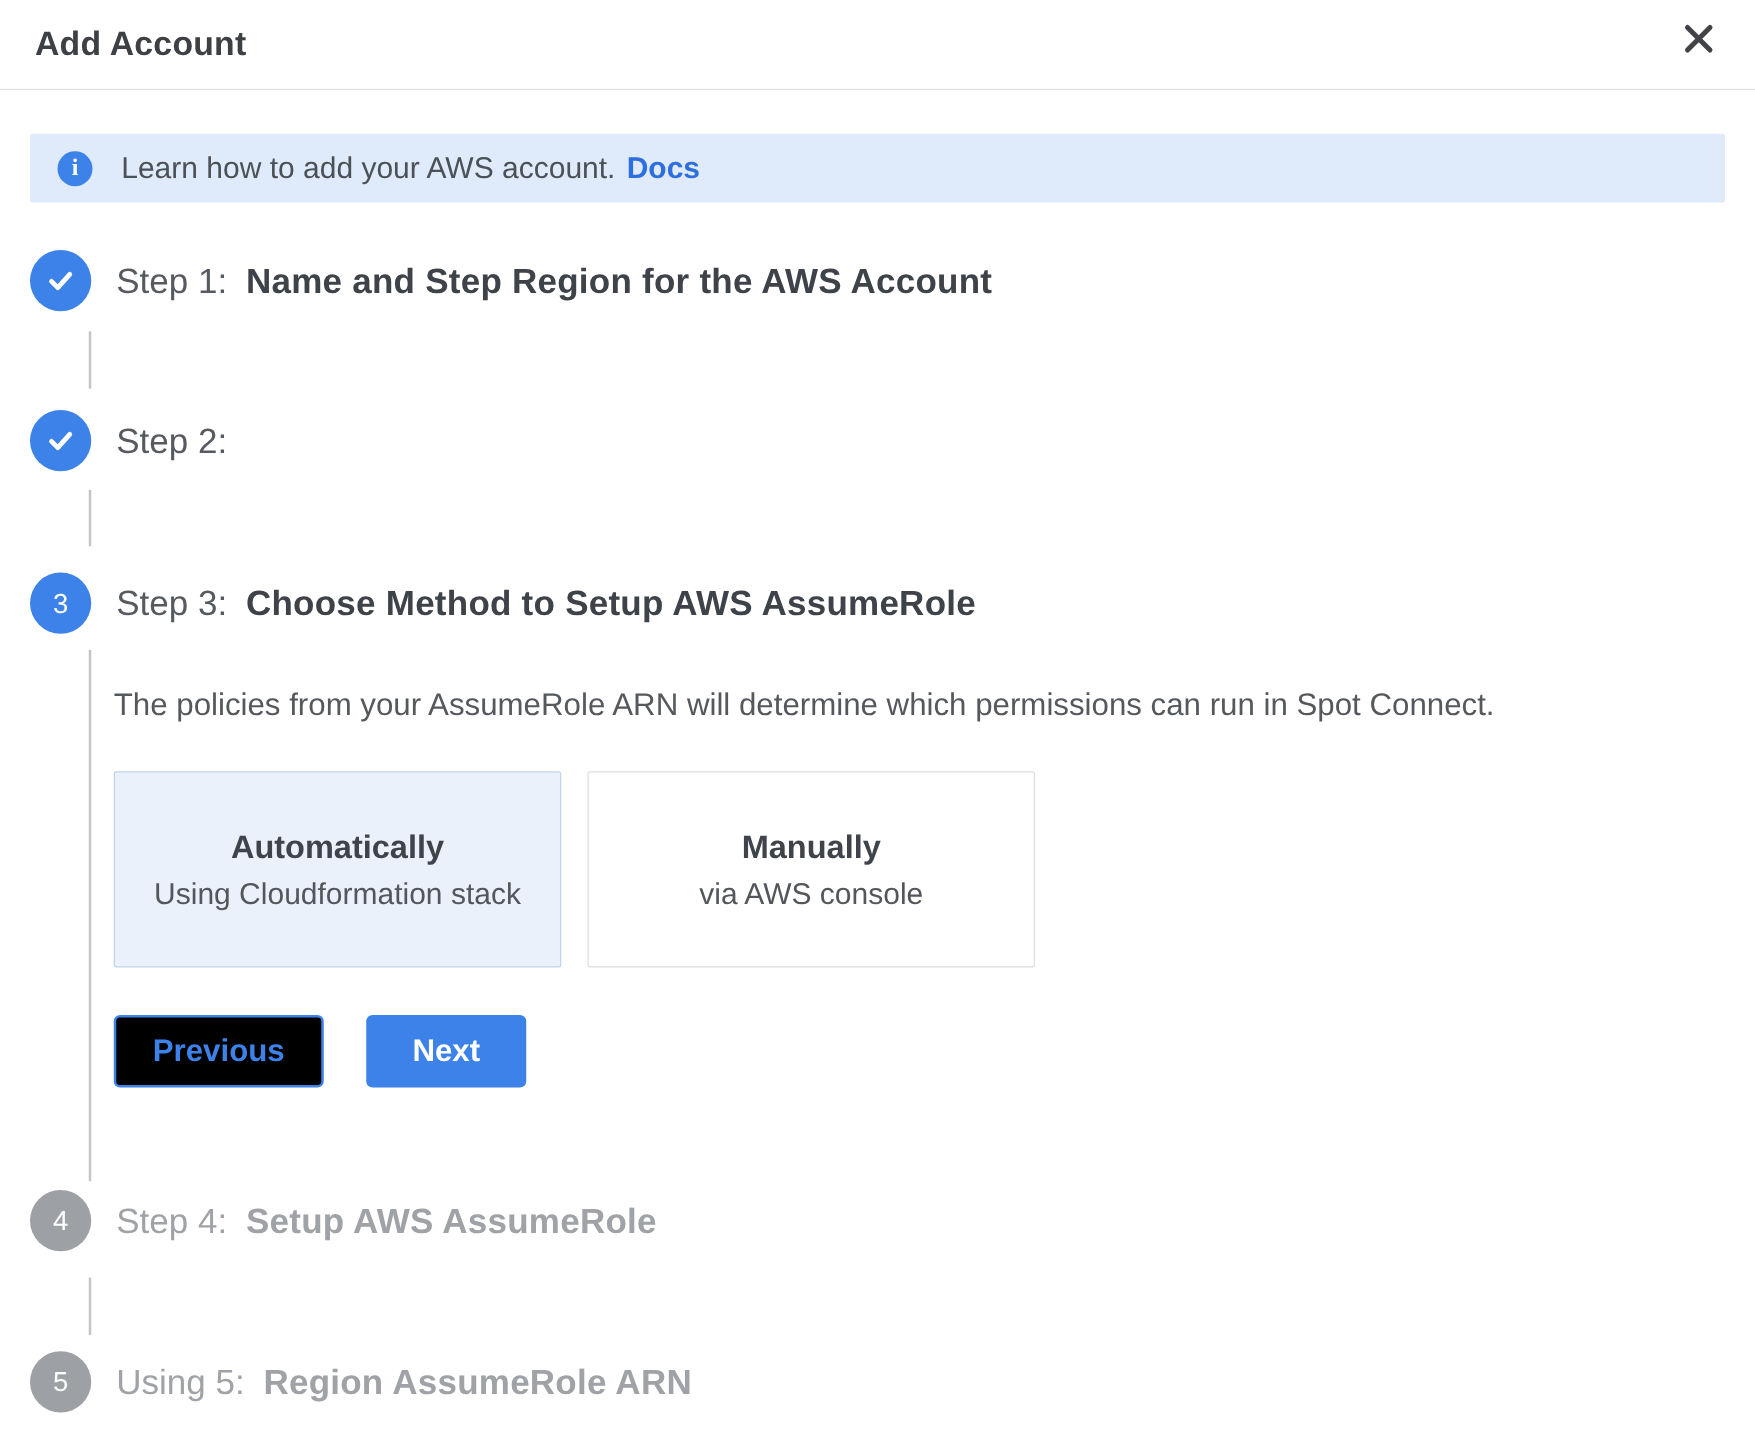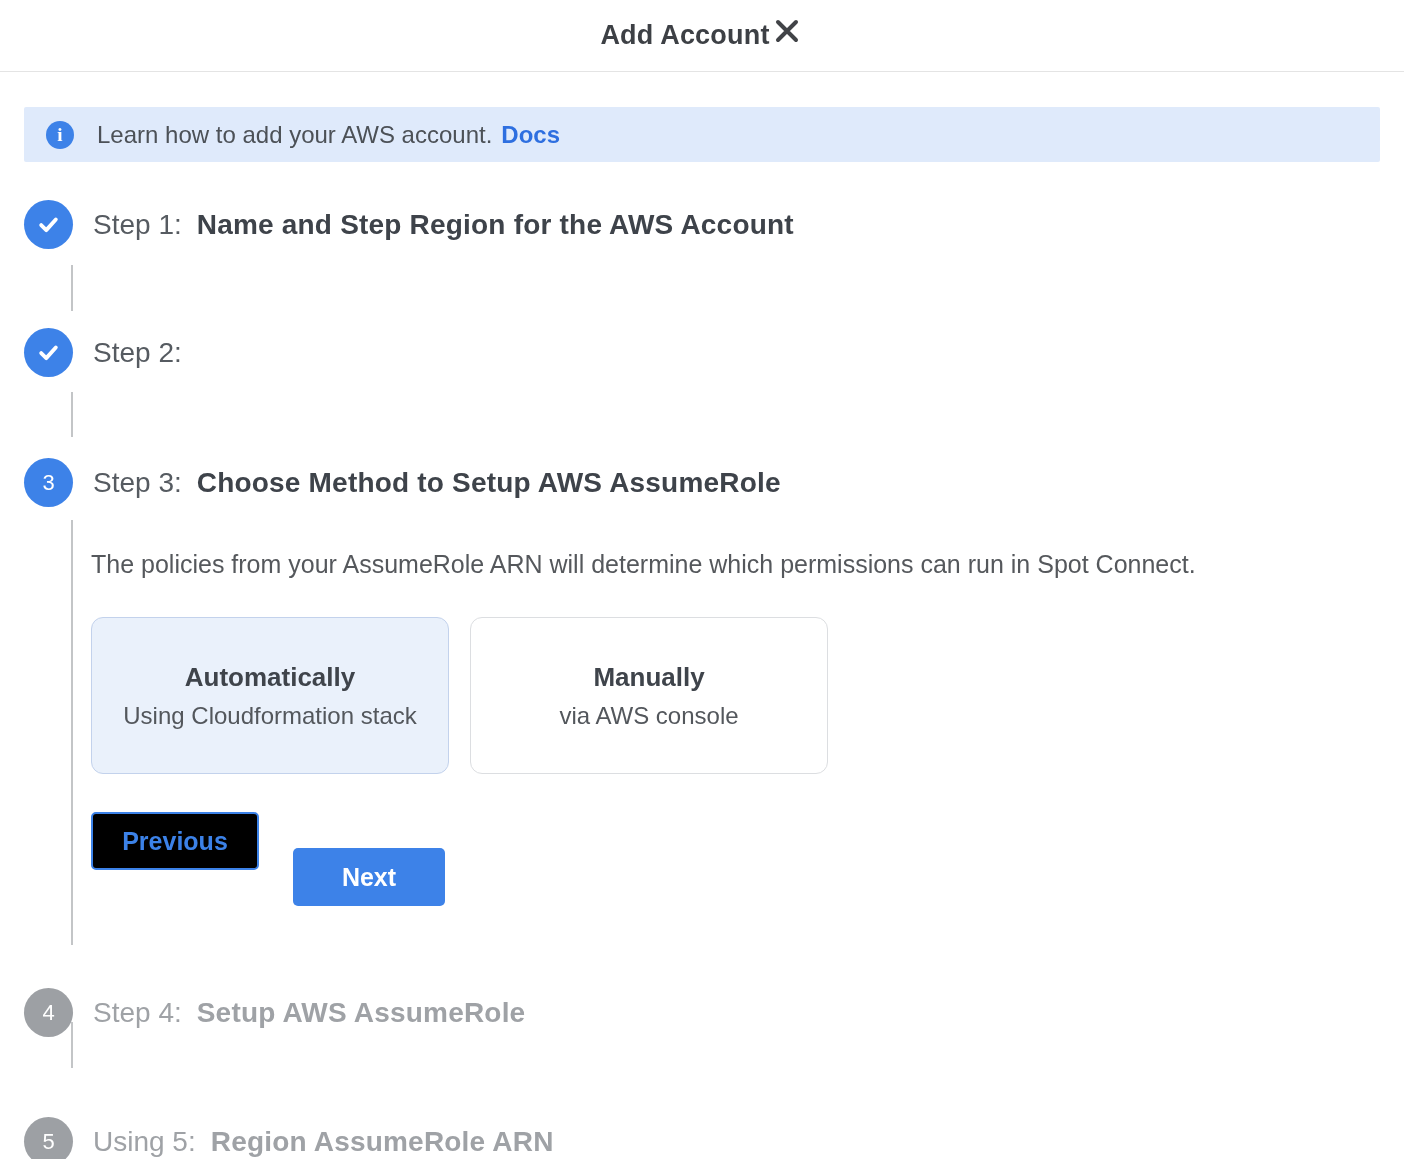--- a/index.html
+++ b/index.html
@@ -5,22 +5,22 @@
   * { margin: 0; padding: 0; box-sizing: border-box; }
   html, body {
     width: 1404px; height: 1159px;
     background: #ffffff;
     font-family: "Liberation Sans", sans-serif;
     overflow: hidden;
   }
   
   .modal-header {
     height: 72px;
-    padding: 0 12px;
-    display: flex; align-items: center; justify-content: center;
+    padding: 0 28px;
+    display: flex; align-items: center; justify-content: space-between;
     border-bottom: 1px solid #e4e4e4;
   }
   .modal-title {
     font-size: 27px; font-weight: 700; color: #3d4045; letter-spacing: 0.2px;
   }
   .close-btn {
     background: none; border: none; cursor: pointer;
     width: 34px; height: 34px; display: flex; align-items: center; justify-content: center;
     margin-top: -6px;
   }
@@ -85,21 +85,21 @@
   .step3-body { margin-left: 67px; }
   .step3-desc {
     margin-top: 43px;
     font-size: 25px; color: #55585c;
   }
   .option-cards { margin-top: 38px; display: flex; gap: 21px; }
   .option-card {
     width: 358px; height: 157px;
     background: #ffffff;
     border: 1px solid #dcdee1;
-    border-radius: 12px;
+    border-radius: 2px;
     display: flex; flex-direction: column; align-items: center; justify-content: center;
     cursor: pointer;
   }
   .option-card.selected {
     background: #eaf1fb;
     border: 1px solid #c3d2ec;
   }
   .option-title { font-size: 26px; font-weight: 700; color: #3f444b; }
   .option-subtitle { margin-top: 9px; font-size: 24px; color: #53575c; }
 
@@ -109,24 +109,23 @@
     font-family: "Liberation Sans", sans-serif;
     font-size: 25px; font-weight: 700;
     display: flex; align-items: center; justify-content: center;
   }
   .btn-previous {
     width: 168px;
     background: #000000; color: #3c82e8;
     border: 2px solid #3c82e8;
   }
   .btn-next {
-    width: 152px;
+    width: 128px;
     background: #3d82e8; color: #ffffff;
     border: none;
-    margin-top: 36px;
   }
 </style>
 </head>
 <body>
 
 <div class="modal-header">
   <div class="modal-title">Add Account</div>
   <button class="close-btn">
     <span>
       <svg width="28" height="28" viewBox="0 0 28 28">

